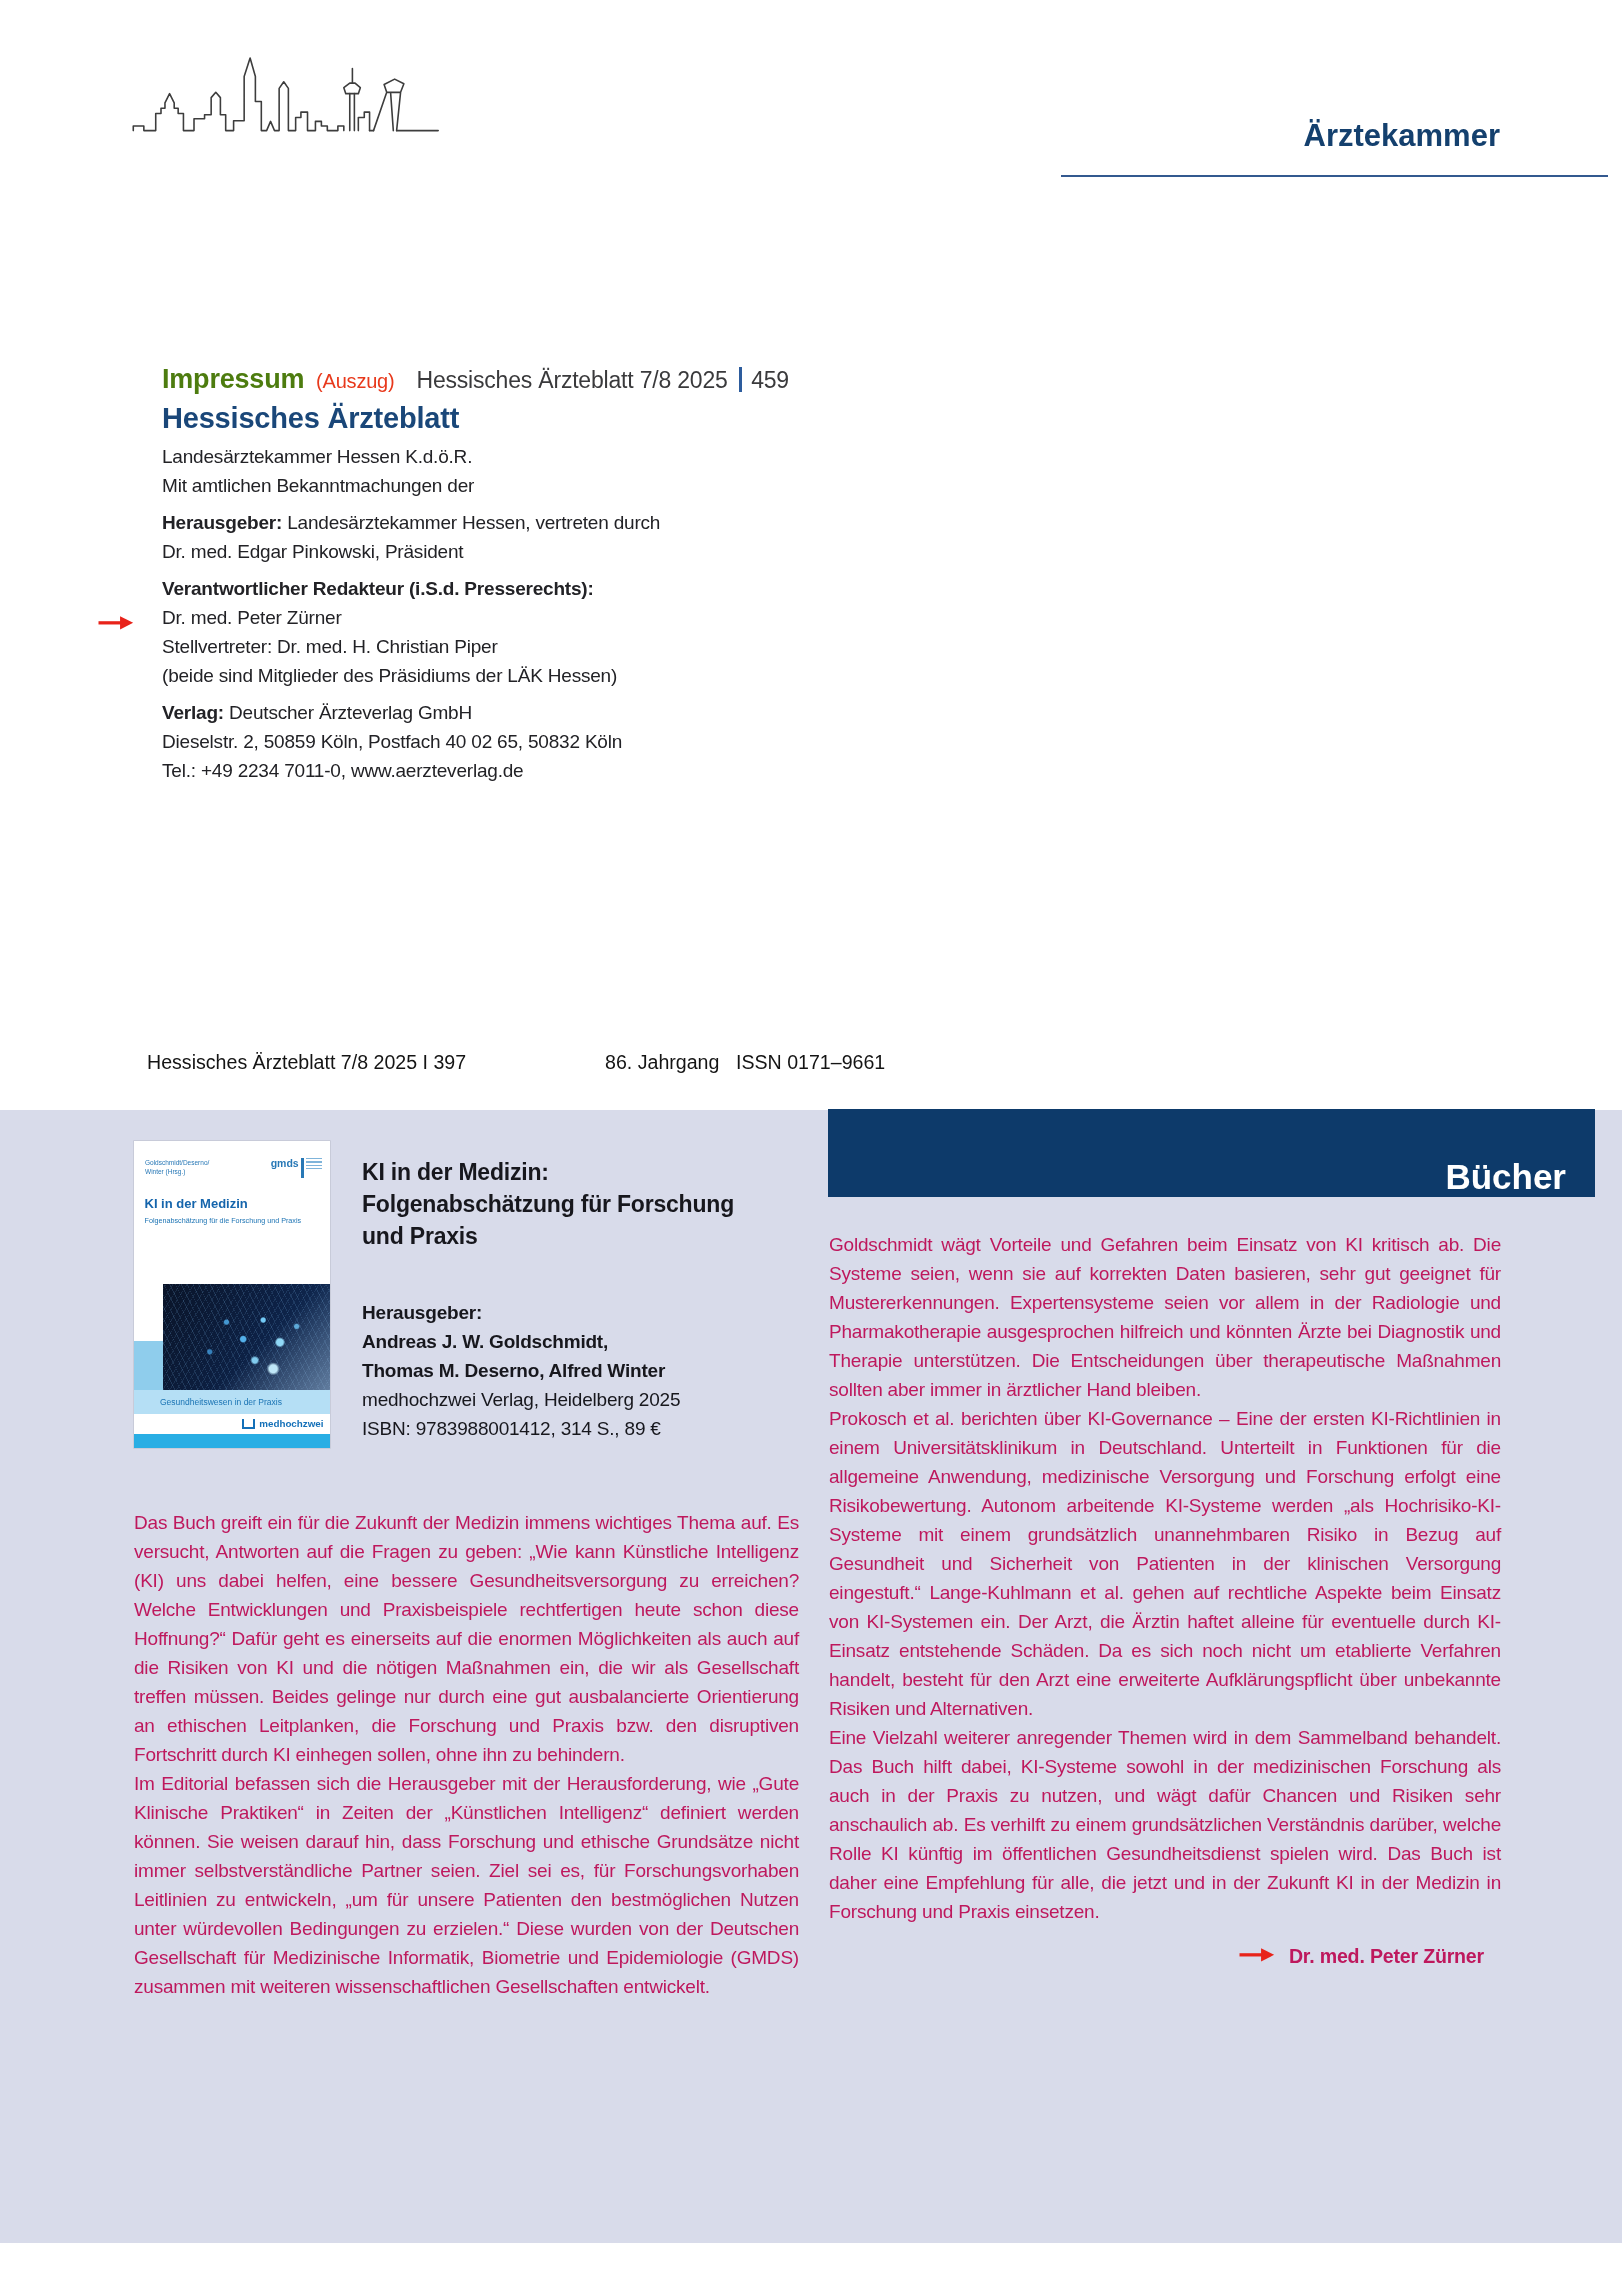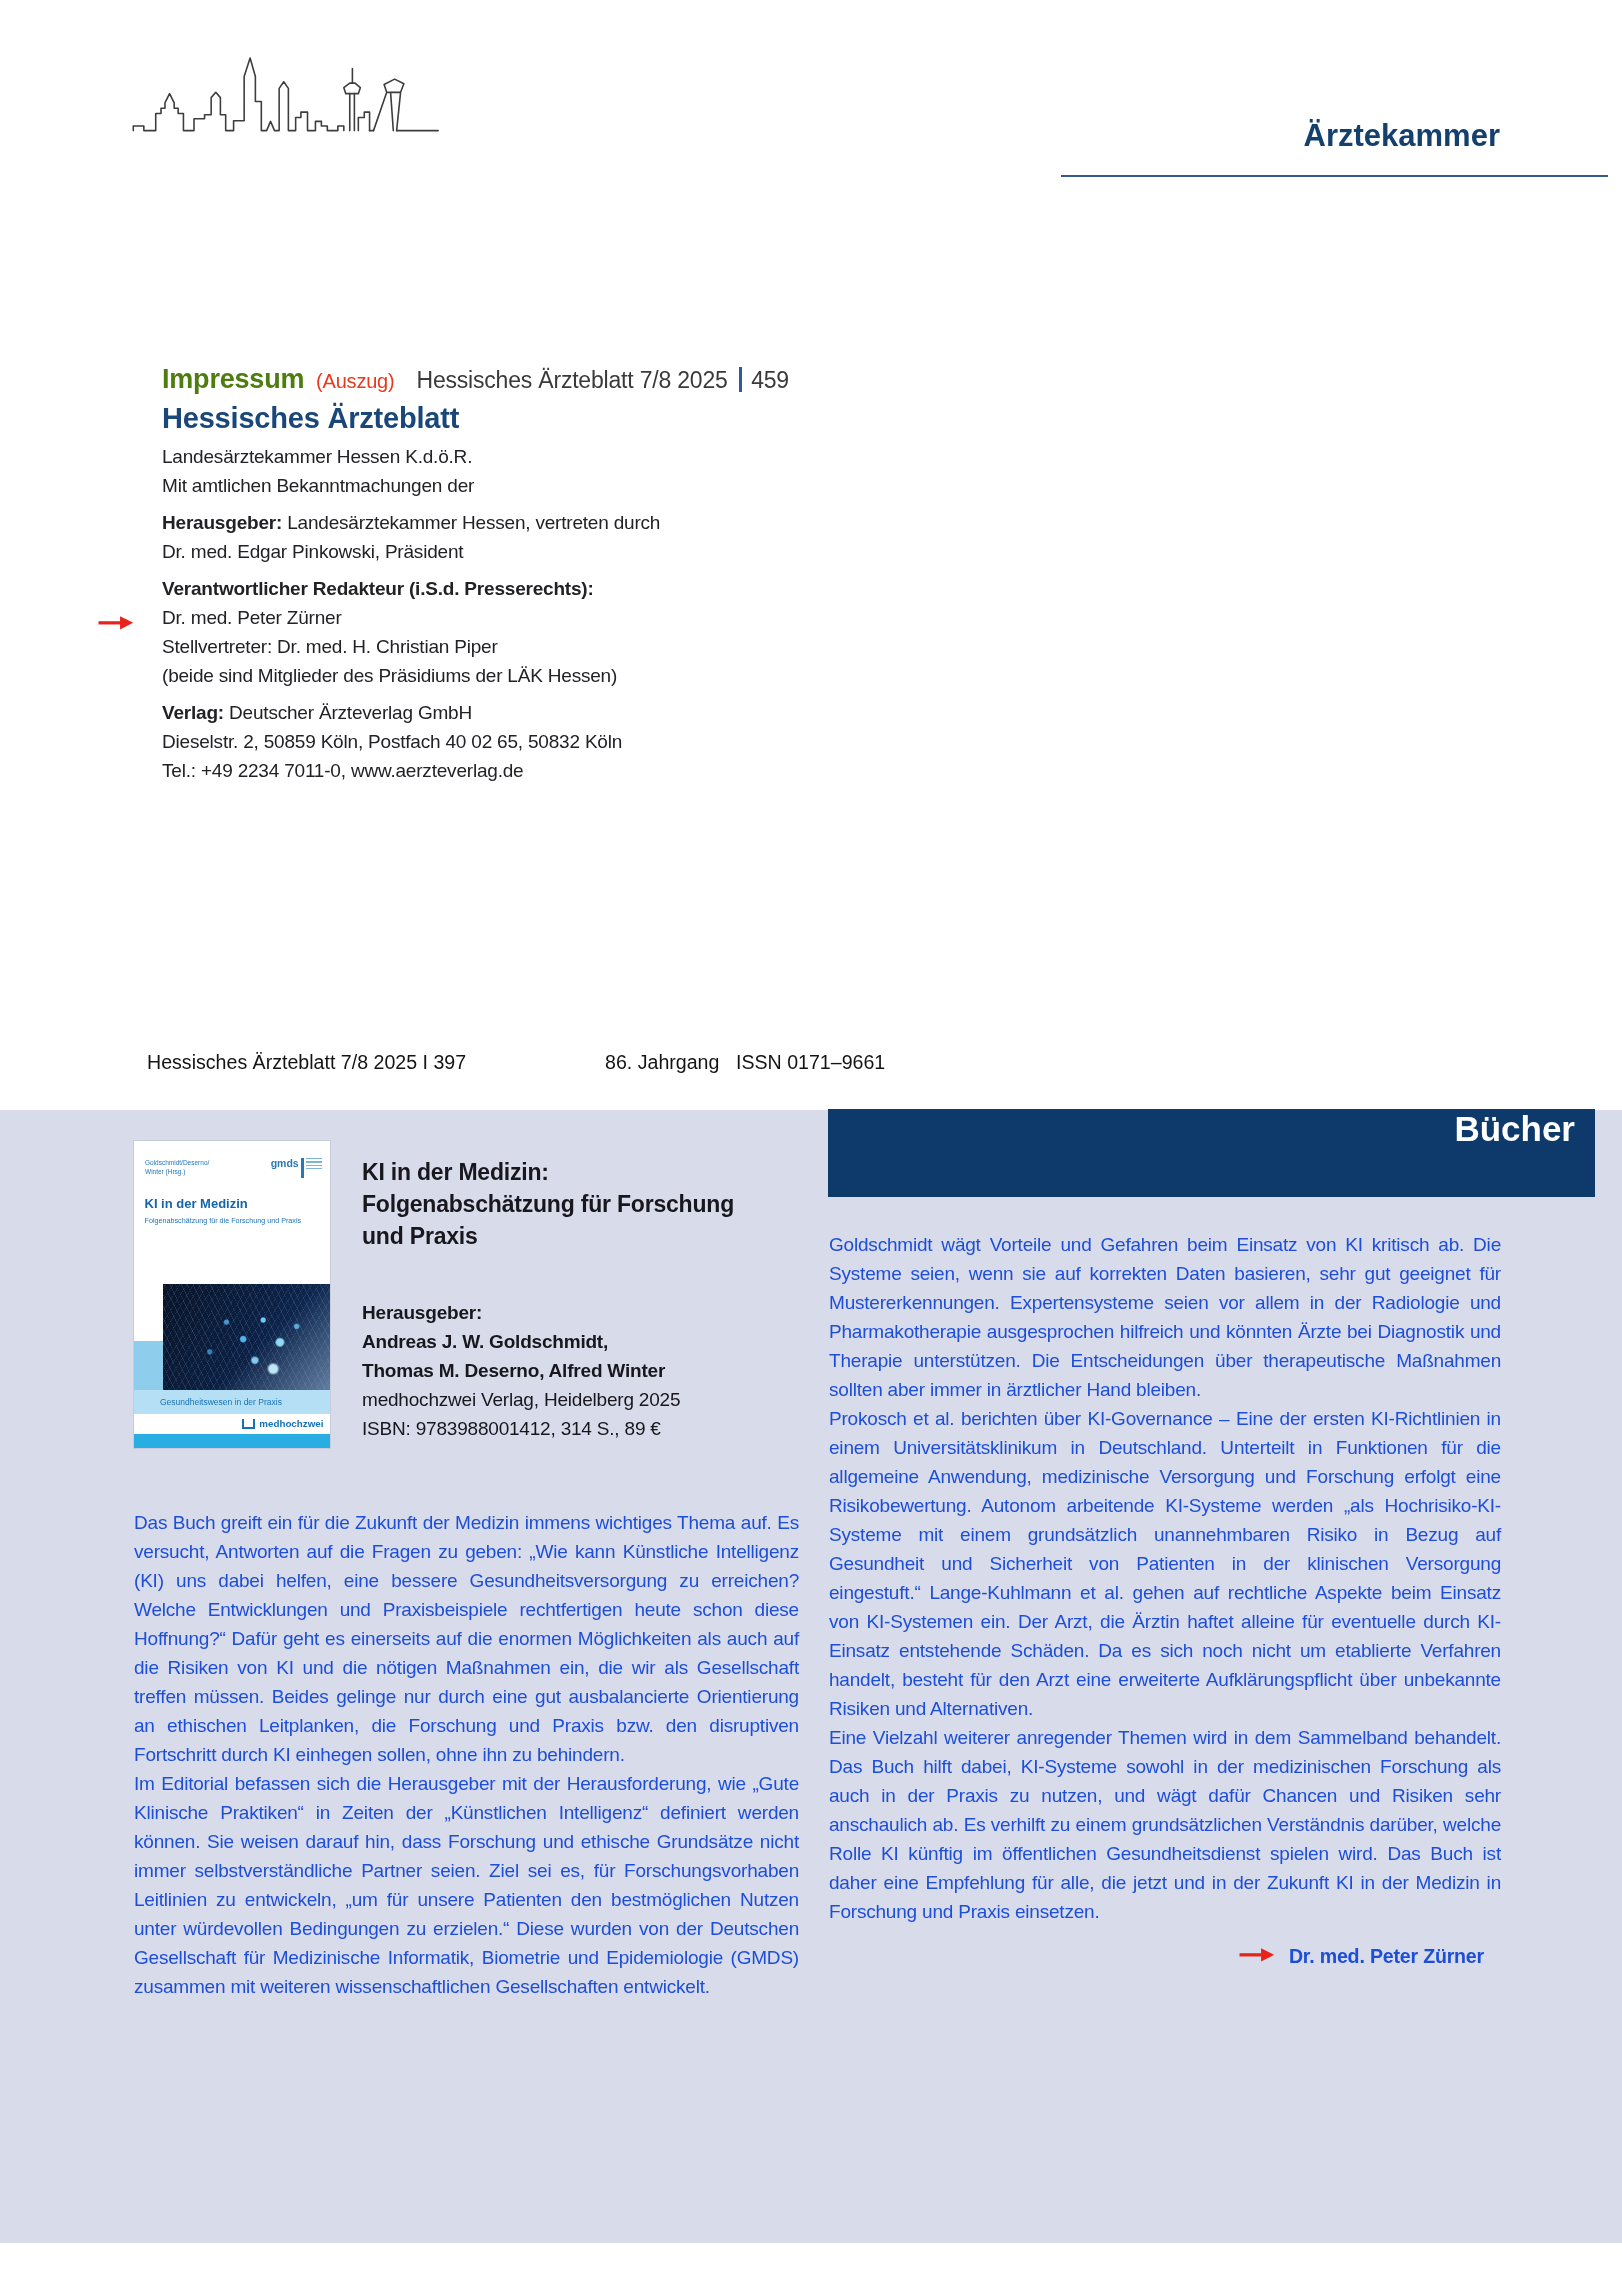--- a/index.html
+++ b/index.html
@@ -28,22 +28,22 @@
 
   
   .pfoot span{position:absolute;font-size:19.6px;color:#141414;top:1051px;white-space:nowrap;}
   .pf-issue{left:147px;}
   .pf-volume{left:605px;}
   .pf-issn{left:736px;}
 
   
   .panel{position:absolute;left:0;top:1110px;width:1622px;height:1133px;background:#d8dbea;}
   .buecher-bar{position:absolute;left:828px;top:-1.3px;width:767px;height:88px;background:#0d3a6a;
-    color:#ffffff;font-size:35px;font-weight:bold;display:flex;align-items:flex-start;justify-content:flex-end;
-    padding-right:20px;box-sizing:border-box;}
+    color:#ffffff;font-size:35px;font-weight:bold;display:flex;align-items:flex-end;justify-content:flex-end;
+    padding-right:29px;box-sizing:border-box;}
 
   
   .cover{position:absolute;left:134px;top:31px;width:196px;height:307px;background:#ffffff;
     box-shadow:0 0 0 0.7px rgba(0,0,0,.10);overflow:hidden;}
   .cover-head{position:absolute;left:11px;right:7.9px;top:17px;display:flex;justify-content:space-between;gap:40px;}
   .cover-editors{font-size:6.5px;line-height:9.2px;color:#2878b6;}
   .gmds{display:flex;align-items:flex-start;gap:2.6px;}
   .gmds-word{font-size:10.5px;font-weight:bold;color:#2878b6;line-height:10.5px;}
   .gmds-bar{width:2.6px;height:19.6px;background:#2878b6;}
   .gmds-lines i{display:block;width:15.7px;height:1.3px;background:#7fb4da;margin-bottom:2px;}
@@ -69,21 +69,21 @@
   .cover-pubrow{position:absolute;left:0;top:273px;width:100%;height:19.6px;background:#ffffff;
     display:flex;align-items:center;justify-content:flex-end;gap:3.9px;padding-right:6.5px;box-sizing:border-box;}
   .mh-icon{display:inline-block;width:9.2px;height:7.9px;border:2px solid #1470b8;border-top:none;position:relative;}
   .mh-word{font-size:9.8px;font-weight:bold;color:#1470b8;}
   .cover-bottomstrip{position:absolute;left:0;top:293px;width:100%;height:14.4px;background:#29aee4;}
 
   
   .review-title{position:absolute;left:362px;top:46px;font-size:23px;font-weight:bold;line-height:32px;
     color:#17171d;letter-spacing:-0.2px;}
   .review-pub{position:absolute;left:362px;top:188px;font-size:19px;line-height:29px;color:#17171d;letter-spacing:-0.2px;}
-  .col{position:absolute;font-size:19px;line-height:29px;text-align:justify;color:#1d4ed8;letter-spacing:-0.2px;}
+  .col{position:absolute;font-size:19px;line-height:29px;text-align:justify;color:#be185d;letter-spacing:-0.2px;}
   .col p{margin:0;}
   .col-left{left:134px;top:398px;width:665px;}
   .col-right{left:829px;top:120px;width:672px;}
   .signature{margin-top:15.7px;display:flex;justify-content:flex-end;align-items:center;gap:14.4px;
     font-weight:bold;font-size:19.6px;text-align:right;padding-right:17px;}
 </style>
 </head>
 <body>
 
 <svg class="skyline" width="330" height="84" viewBox="0 0 500 126" fill="none" stroke="#3d3d3d" stroke-width="2.4" stroke-linejoin="round" stroke-linecap="round">

